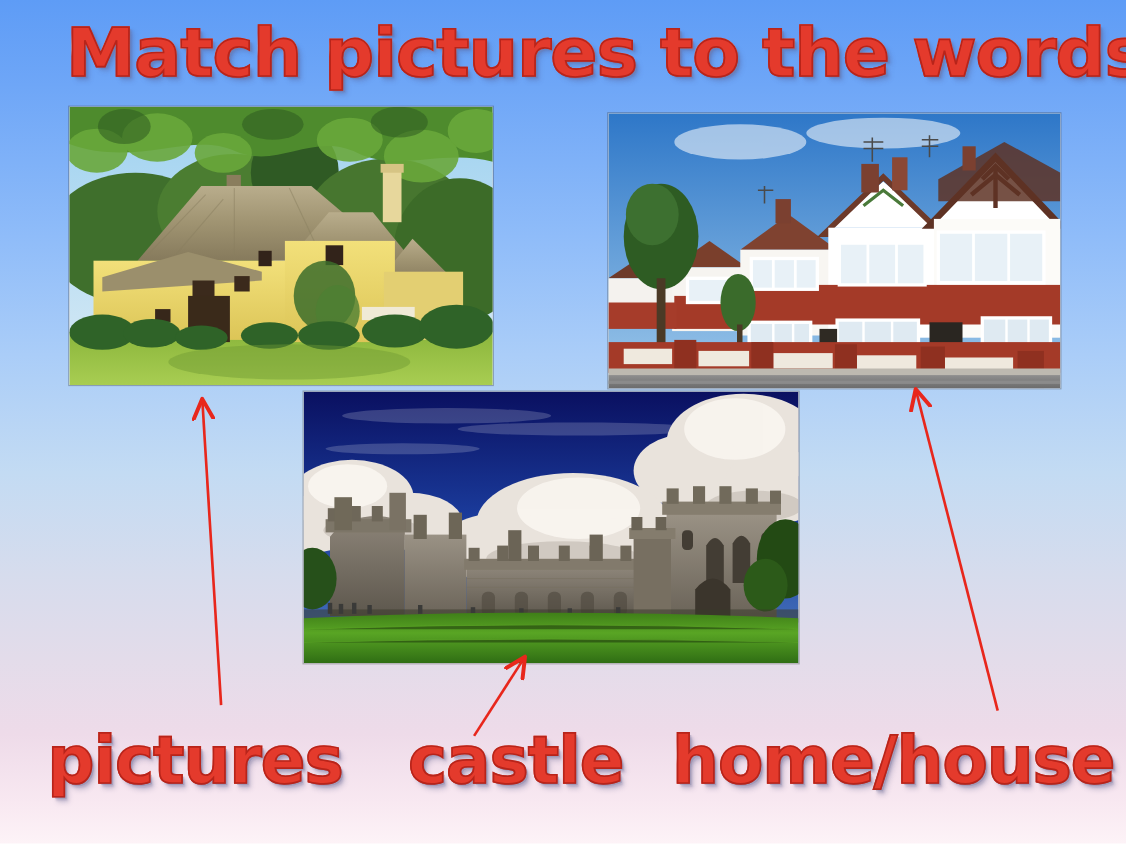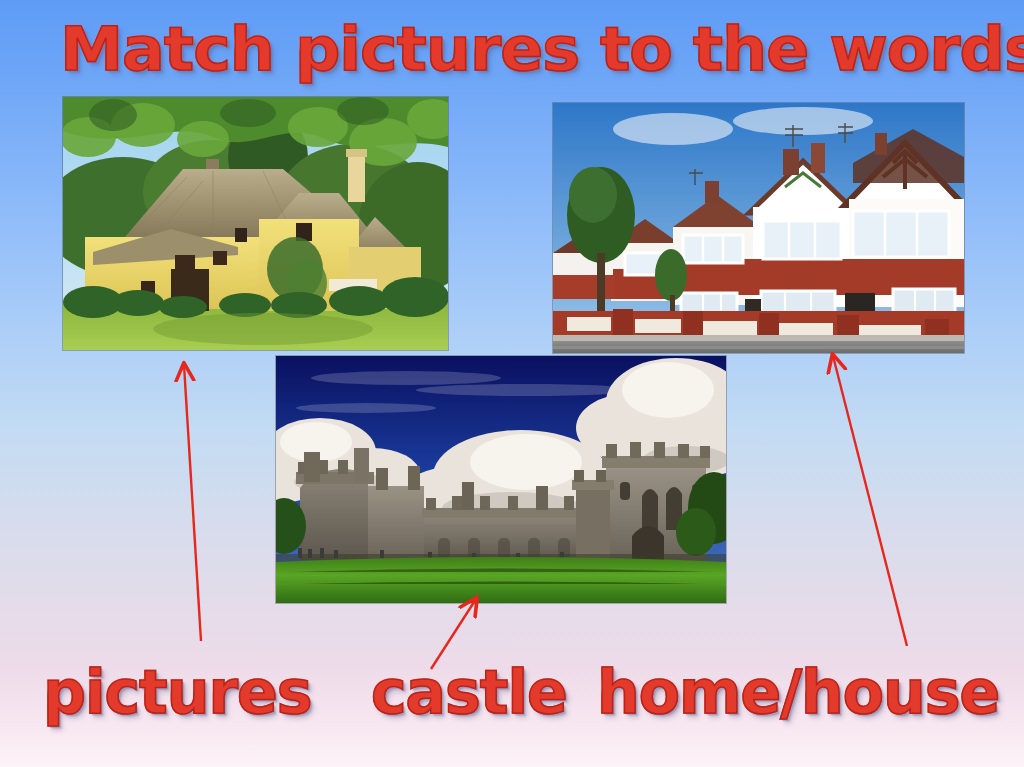--- a/index.html
+++ b/index.html
@@ -59,21 +59,21 @@
     left: 60px;
     font-size: 61px;
     transform: scaleX(1.04);
     transform-origin: left top;
   }
   .word-label {
     font-size: 60px;
   }
   #word-cottage { left: 43px;  top: 657px; }
   #word-castle  { left: 371px; top: 657px; }
-  #word-house   { left: 597px; top: 657px; }
+  #word-house   { left: 611px; top: 657px; }
 
   
   .photo {
     position: absolute;
     overflow: hidden;
     background: #ddd;
     box-shadow: 0 0 0 1px rgba(60,60,60,0.35);
   }
   #photo-cottage { left: 63px;  top: 97px;  width: 385px; height: 253px; }
   #photo-houses  { left: 553px; top: 103px; width: 411px; height: 250px; }

